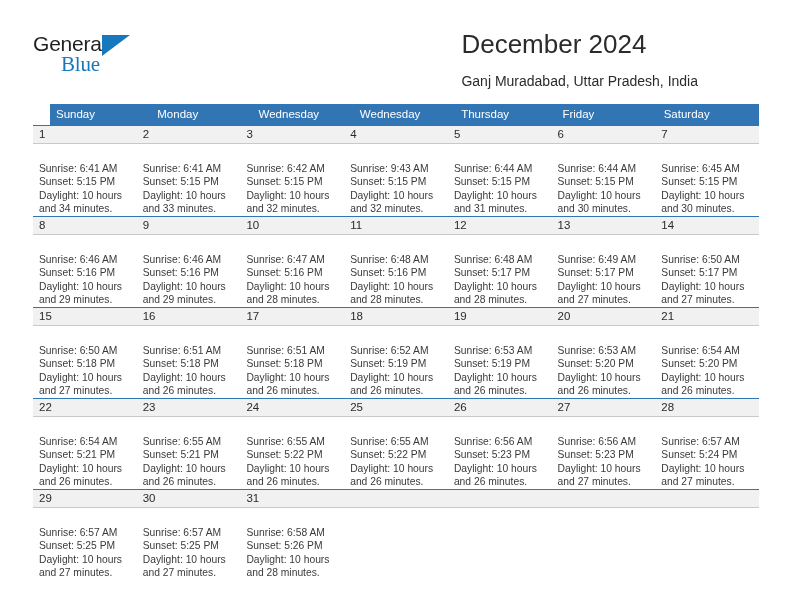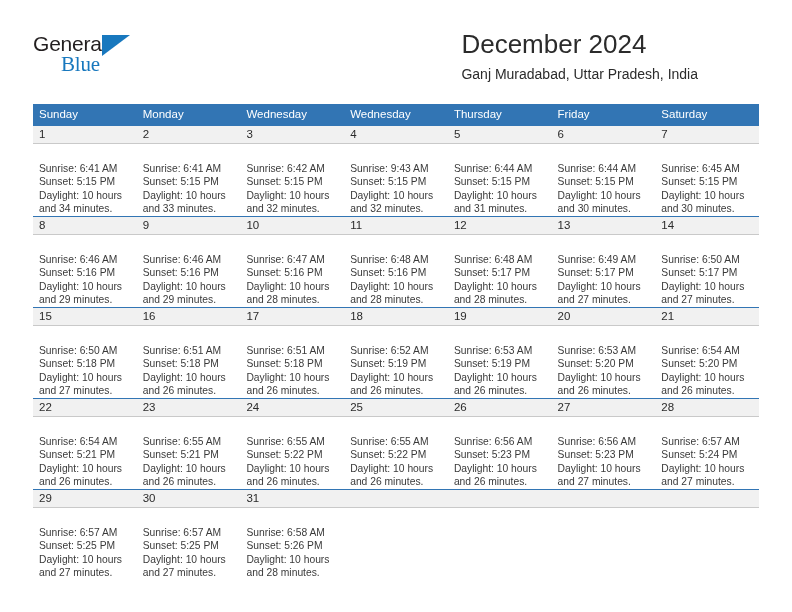--- a/index.html
+++ b/index.html
@@ -71,34 +71,35 @@
   .cal-title {
     font-size: 26px;
     color: #2b2b2b;
     line-height: 32px;
     white-space: nowrap;
   }
   .cal-sub {
     font-size: 14px;
     color: #2b2b2b;
     line-height: 20px;
-    margin-top: 4px;
+    margin-top: 11px;
     white-space: nowrap;
   }
 
   
   .cal {
     position: absolute;
     left: 33px;
     top: 104px;
     width: 726px;
   }
   .dow-row {
     display: flex;
     background: #3275b4;
+    margin-left: 17px;
   }
   .dow {
     flex: 1 1 0;
     box-sizing: border-box;
     color: #ffffff;
     font-size: 11.5px;
     line-height: 21px;
     height: 21px;
     padding-left: 6px;
     white-space: nowrap;

